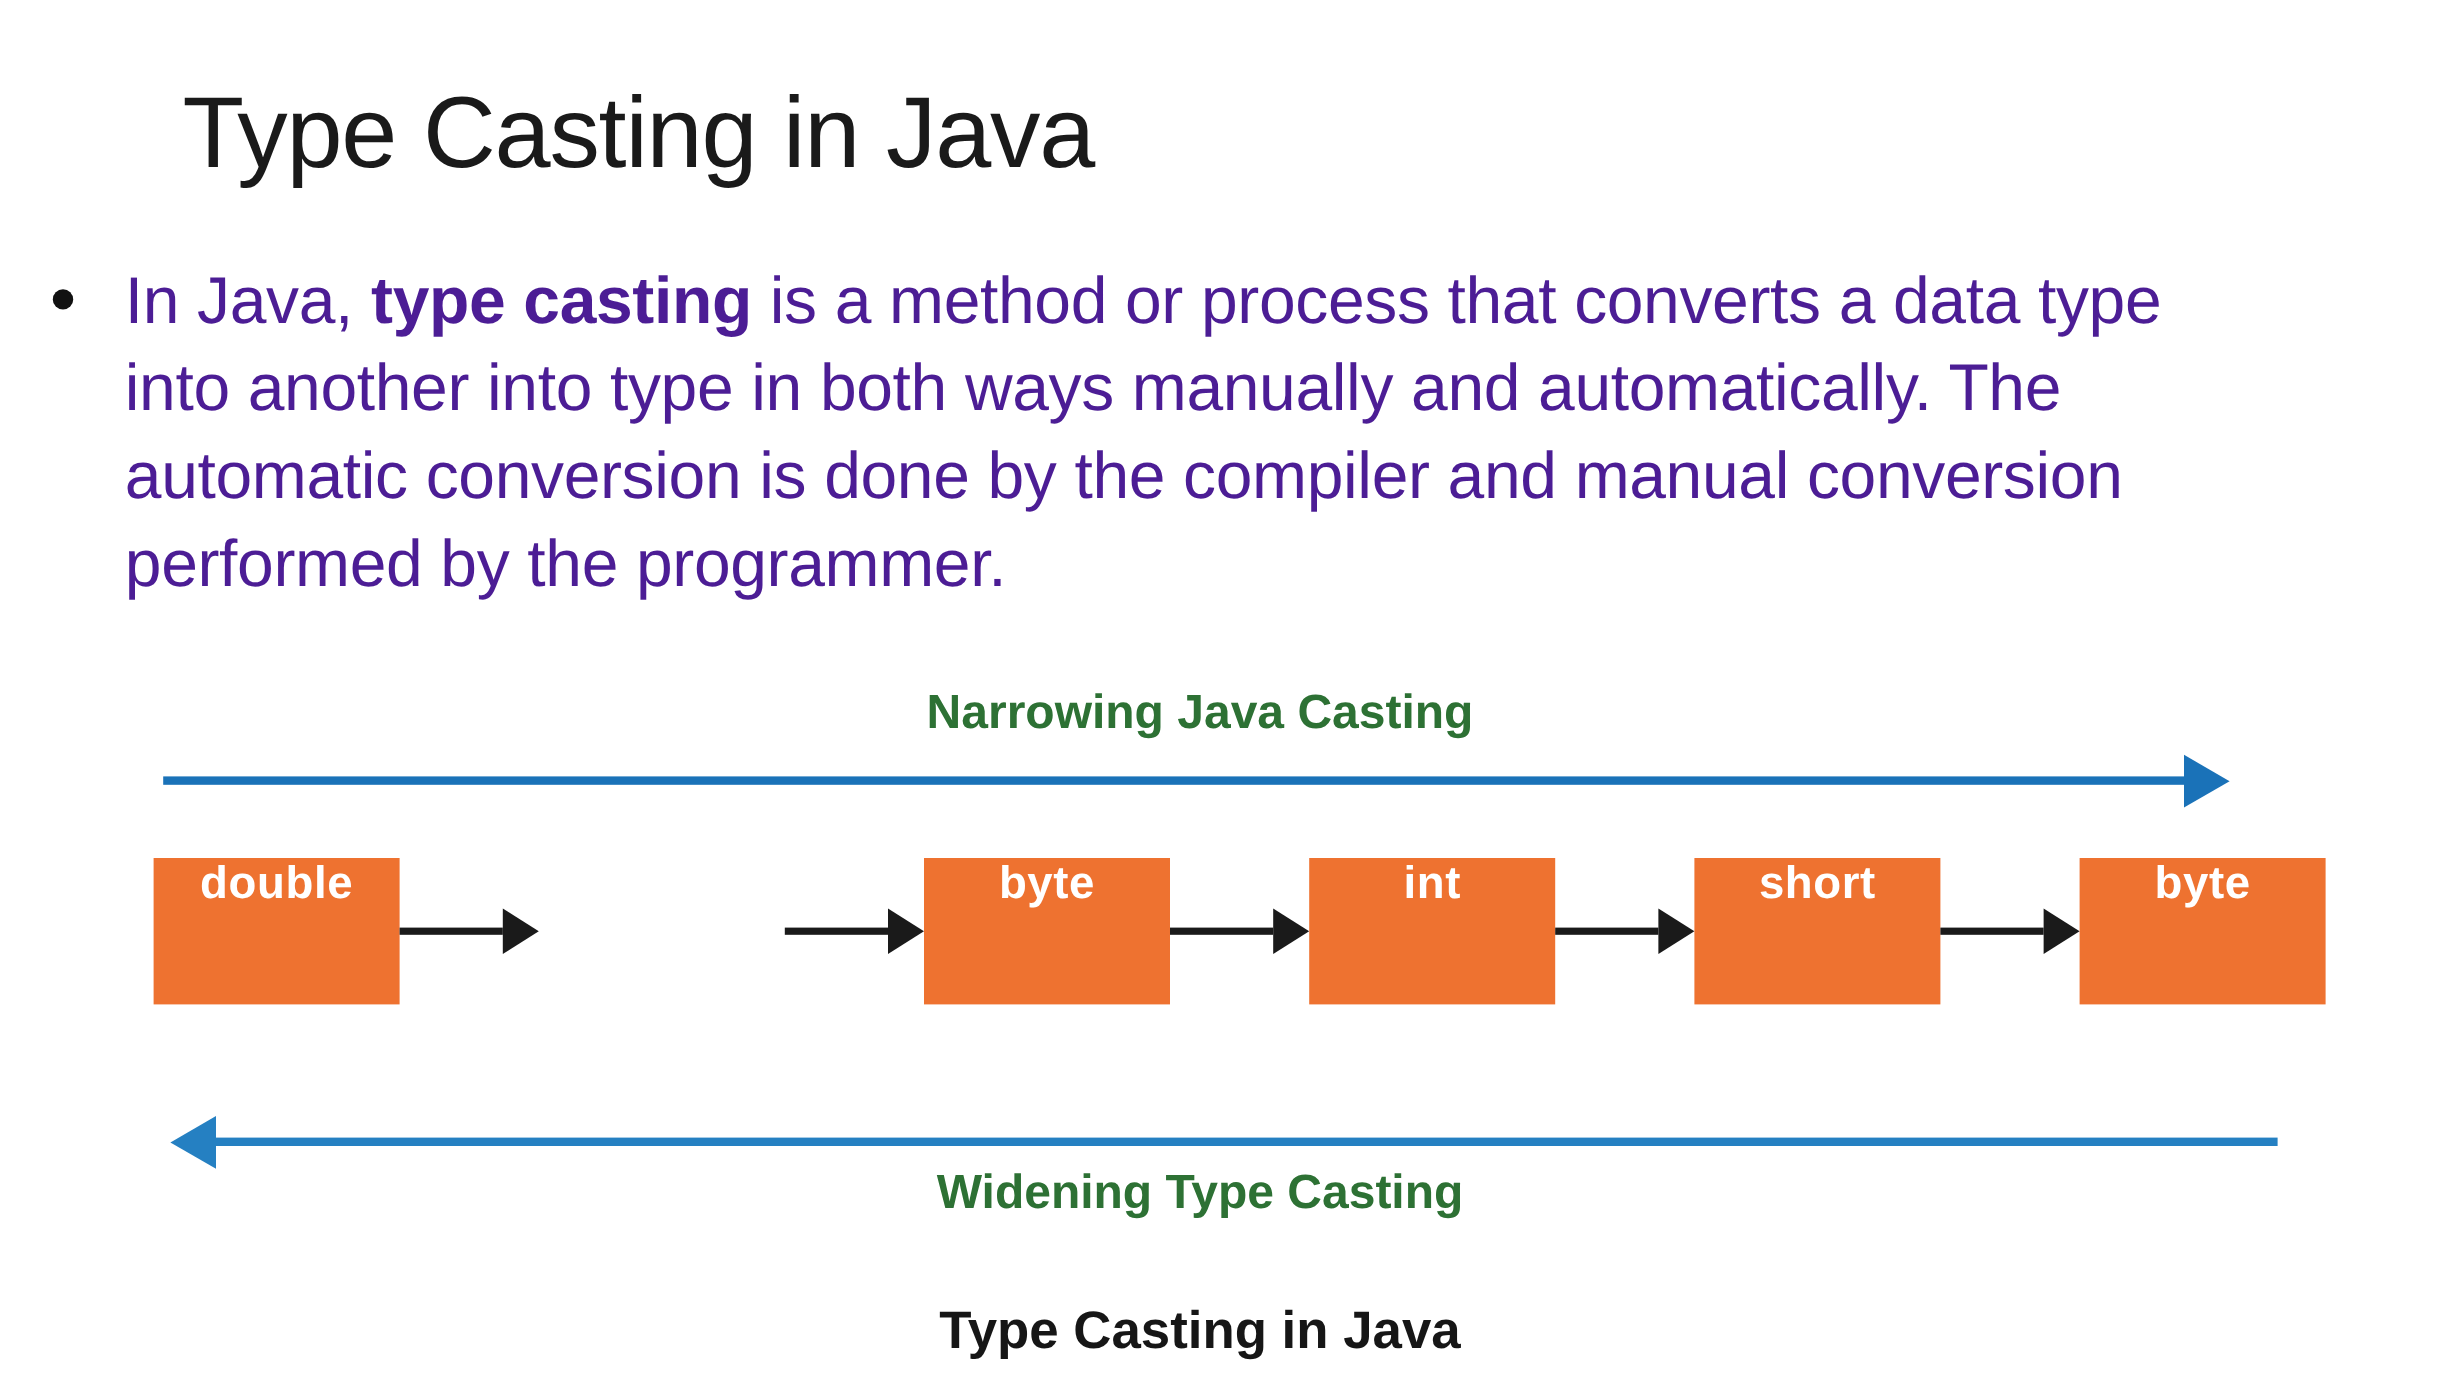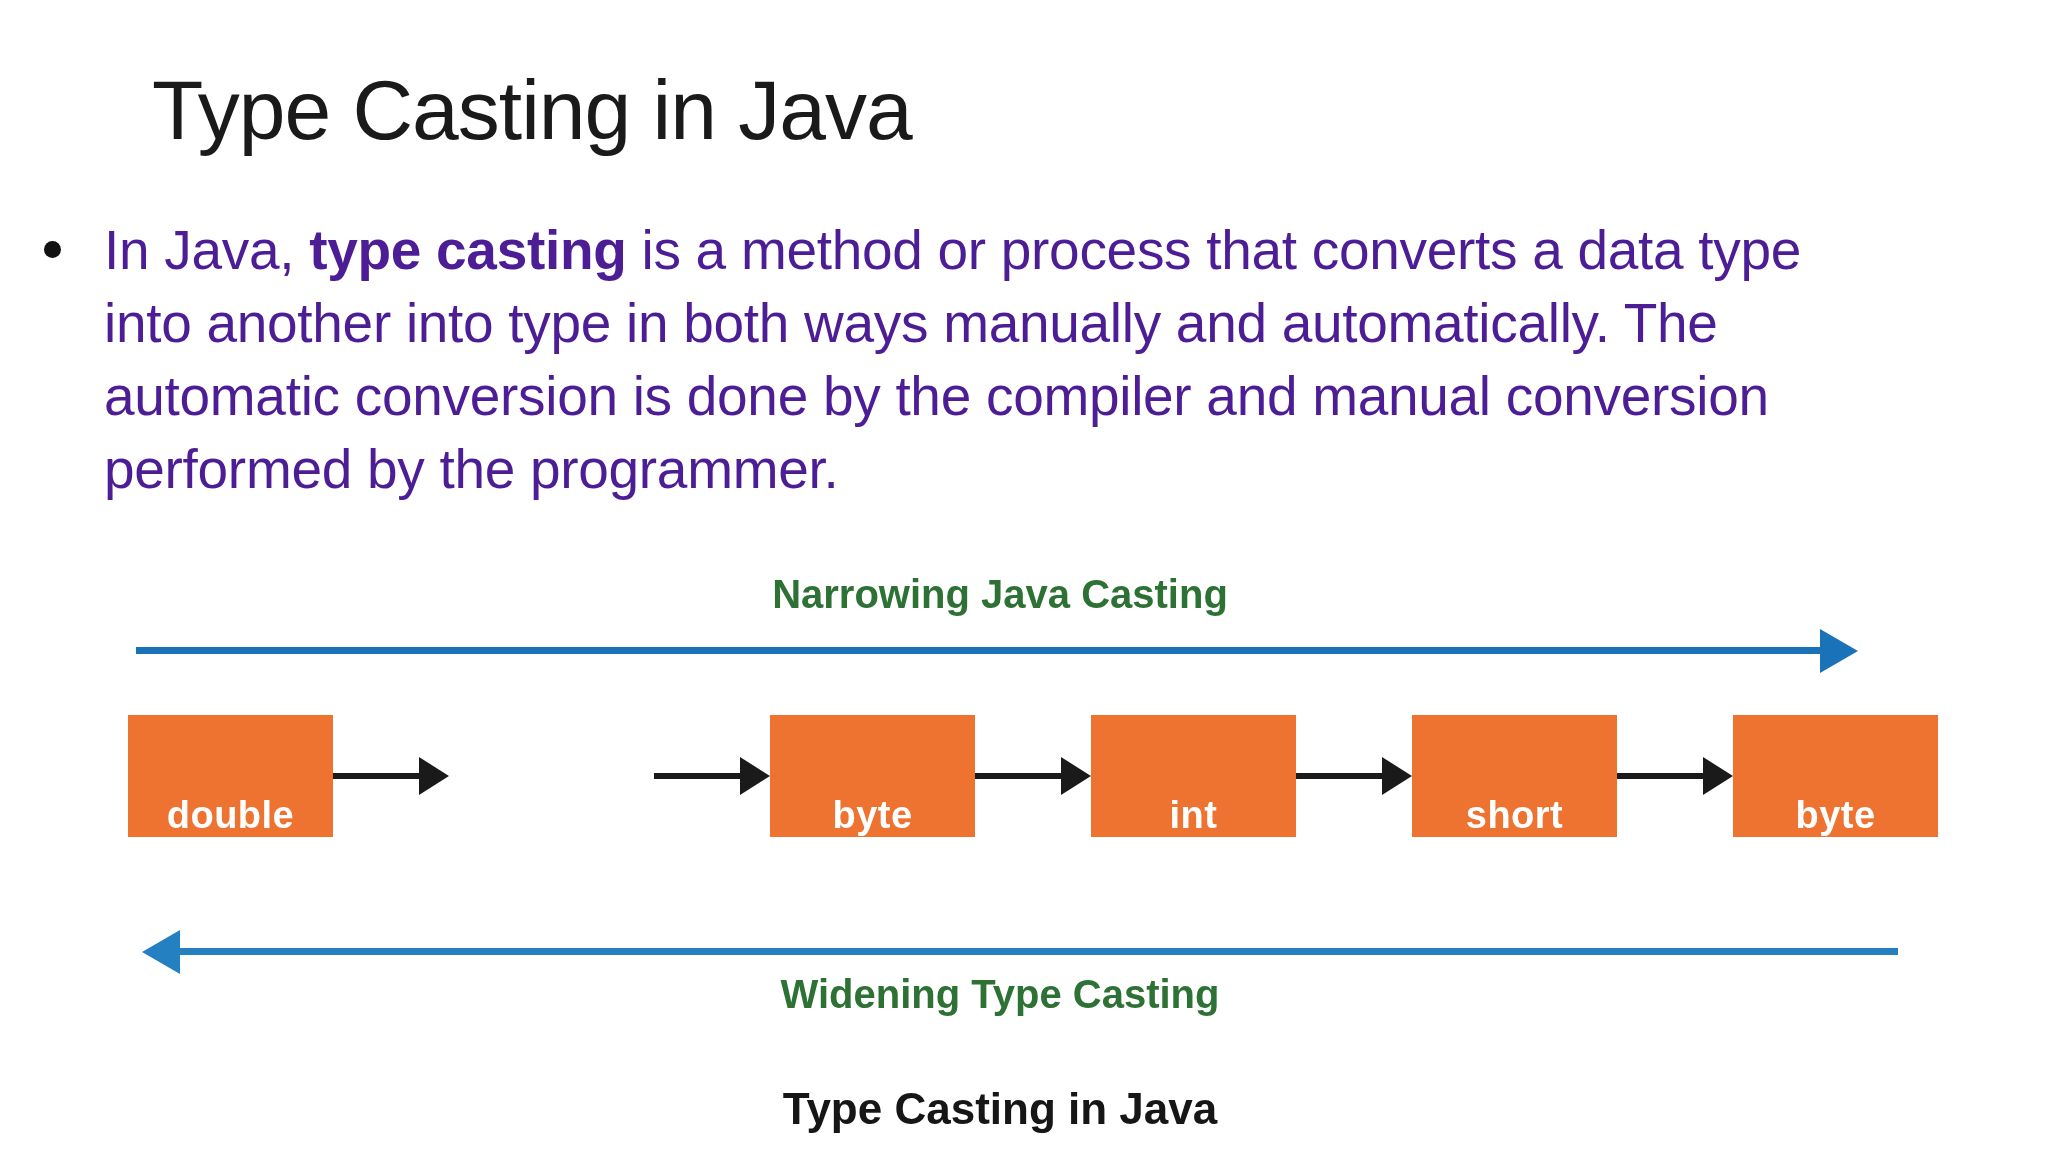--- a/index.html
+++ b/index.html
@@ -48,21 +48,21 @@
   .bottom-blue-line{left:178px;top:948px;width:1720px;background:var(--arrow-blue-bottom,#2580c2);}
   .bottom-blue-head{
     position:absolute;left:142px;top:930px;width:0;height:0;
     border-right:38px solid var(--arrow-blue-bottom,#2580c2);
     border-top:22px solid transparent;border-bottom:22px solid transparent;
   }
   
   .type-box{
     position:absolute;top:715px;width:205px;height:122px;
     background:var(--box-orange,#ee7230);
-    display:flex;align-items:flex-end;justify-content:center;
+    display:flex;align-items:flex-start;justify-content:center;
   }
   .type-box span{
     color:#ffffff;font-size:38px;font-weight:700;letter-spacing:0.5px;white-space:nowrap;
   }
   
   .cast-arrow{
     position:absolute;top:715px;height:122px;width:116px;
     display:flex;align-items:center;
   }
   .ba-line{flex:1;height:6px;background:var(--arrow-black,#1a1a1a);}

